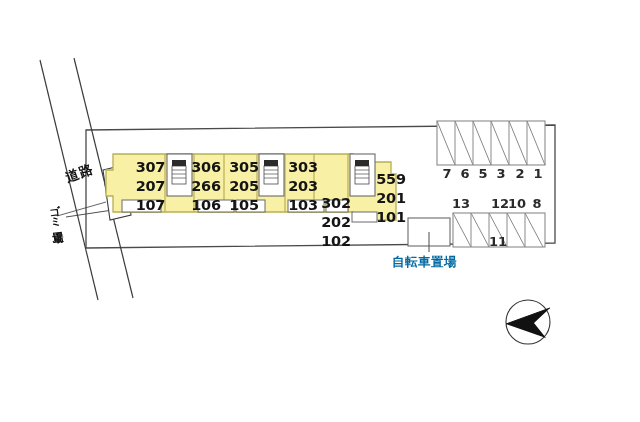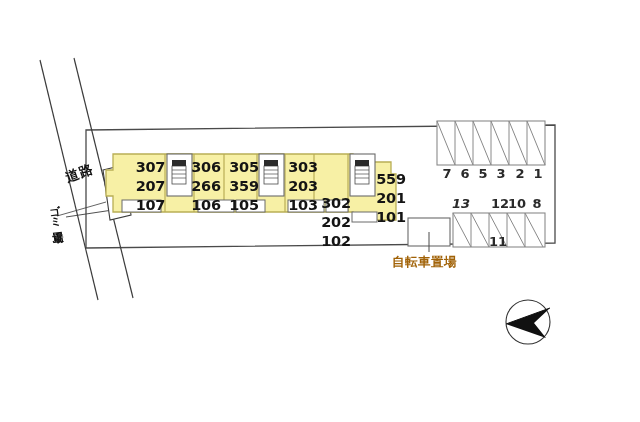--- a/index.html
+++ b/index.html
@@ -22,21 +22,21 @@
   #road-label{
     left:63px;top:170px;font-size:13.5px;letter-spacing:1px;color:#111;
     transform:rotate(-20deg);transform-origin:left top;
   }
   #gomi-label{
     left:44px;top:198px;font-size:11px;letter-spacing:0.5px;color:#111;
     writing-mode:vertical-rl;text-orientation:upright;
     transform:rotate(-7deg);transform-origin:left top;
   }
   #bike-label{
-    left:392px;top:254px;font-size:12.5px;letter-spacing:0.5px;color:#a16207;
+    left:392px;top:254px;font-size:12.5px;letter-spacing:0.5px;color:#0369a1;
   }
 </style>
 </head>
 <body>
 
 <svg id="site-map" viewBox="0 0 640 422">
 
   <g>
     <path d="M 86,130 L 555,125 L 555,243 L 86,248 Z" fill="none" stroke="#4a4a4a" stroke-width="1.3"></path>
   </g>
@@ -167,21 +167,21 @@
 </div>
 
 <div class="unit-num" style="left:186px;top:158px;width:40px;">
   <div>306</div>
   <div>266</div>
   <div>106</div>
 </div>
 
 <div class="unit-num" style="left:224px;top:158px;width:40px;">
   <div>305</div>
-  <div>359</div>
+  <div>205</div>
   <div>105</div>
 </div>
 
 <div class="unit-num" style="left:283px;top:158px;width:40px;">
   <div>303</div>
   <div>203</div>
   <div>103</div>
 </div>
 
 <div class="unit-num" style="left:316px;top:158px;width:40px;margin-top:36px;">
@@ -196,17 +196,17 @@
   <div>101</div>
 </div>
 
 <div class="stall-num" style="left:436px;top:166px;">7</div>
 <div class="stall-num" style="left:454px;top:166px;">6</div>
 <div class="stall-num" style="left:472px;top:166px;">5</div>
 <div class="stall-num" style="left:490px;top:166px;">3</div>
 <div class="stall-num" style="left:509px;top:166px;">2</div>
 <div class="stall-num" style="left:527px;top:166px;">1</div>
 
-<div class="stall-num" style="left:450px;top:196px;font-style:italic;">13</div>
+<div class="stall-num" style="left:450px;top:196px;">13</div>
 <div class="stall-num" style="left:469px;top:196px;margin-left:20px;">12</div>
 <div class="stall-num" style="left:487px;top:196px;margin-top:38px;">11</div>
 <div class="stall-num" style="left:506px;top:196px;">10</div>
 <div class="stall-num" style="left:526px;top:196px;">8</div>
 
 </body></html>

